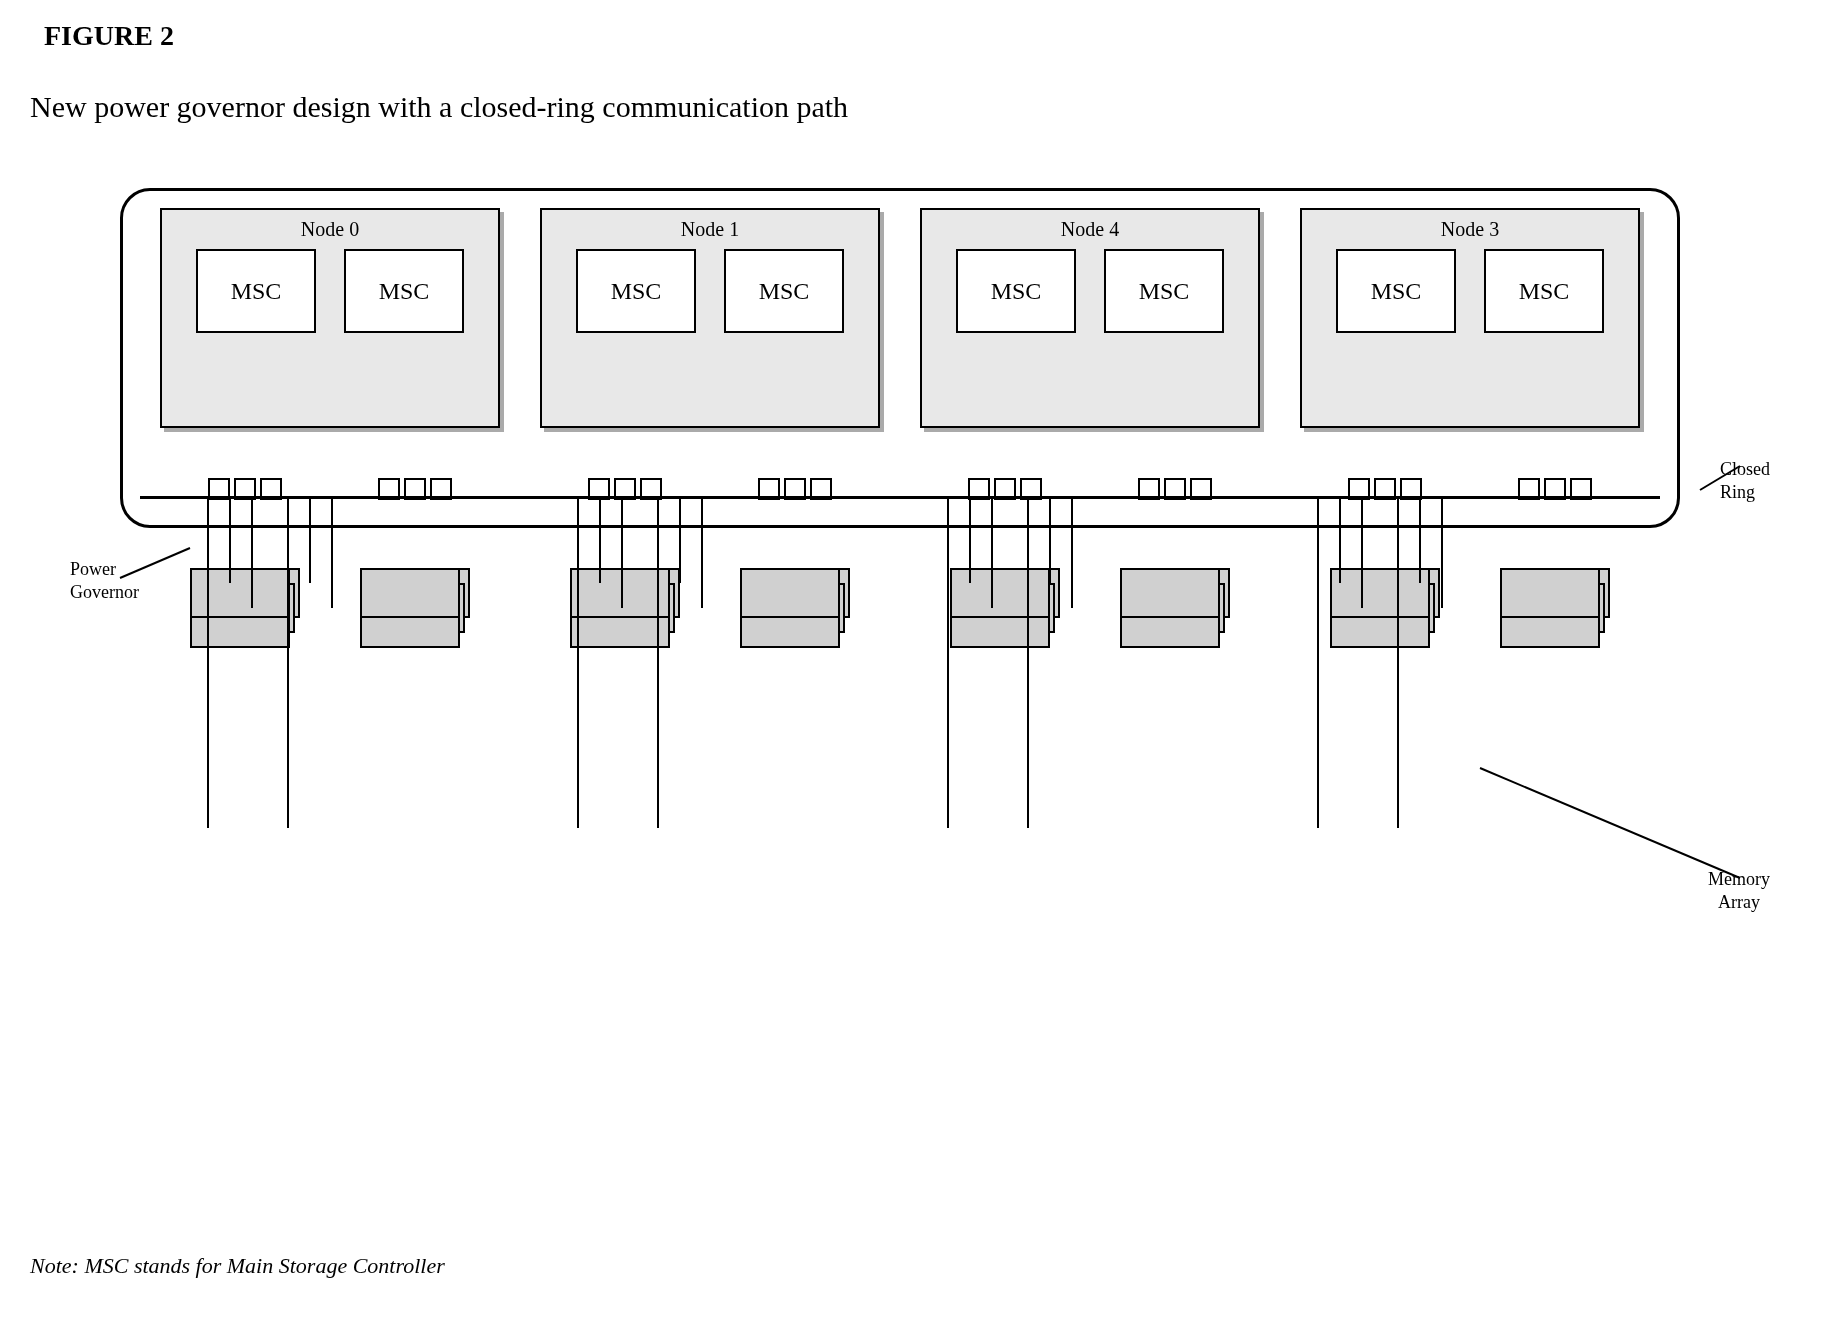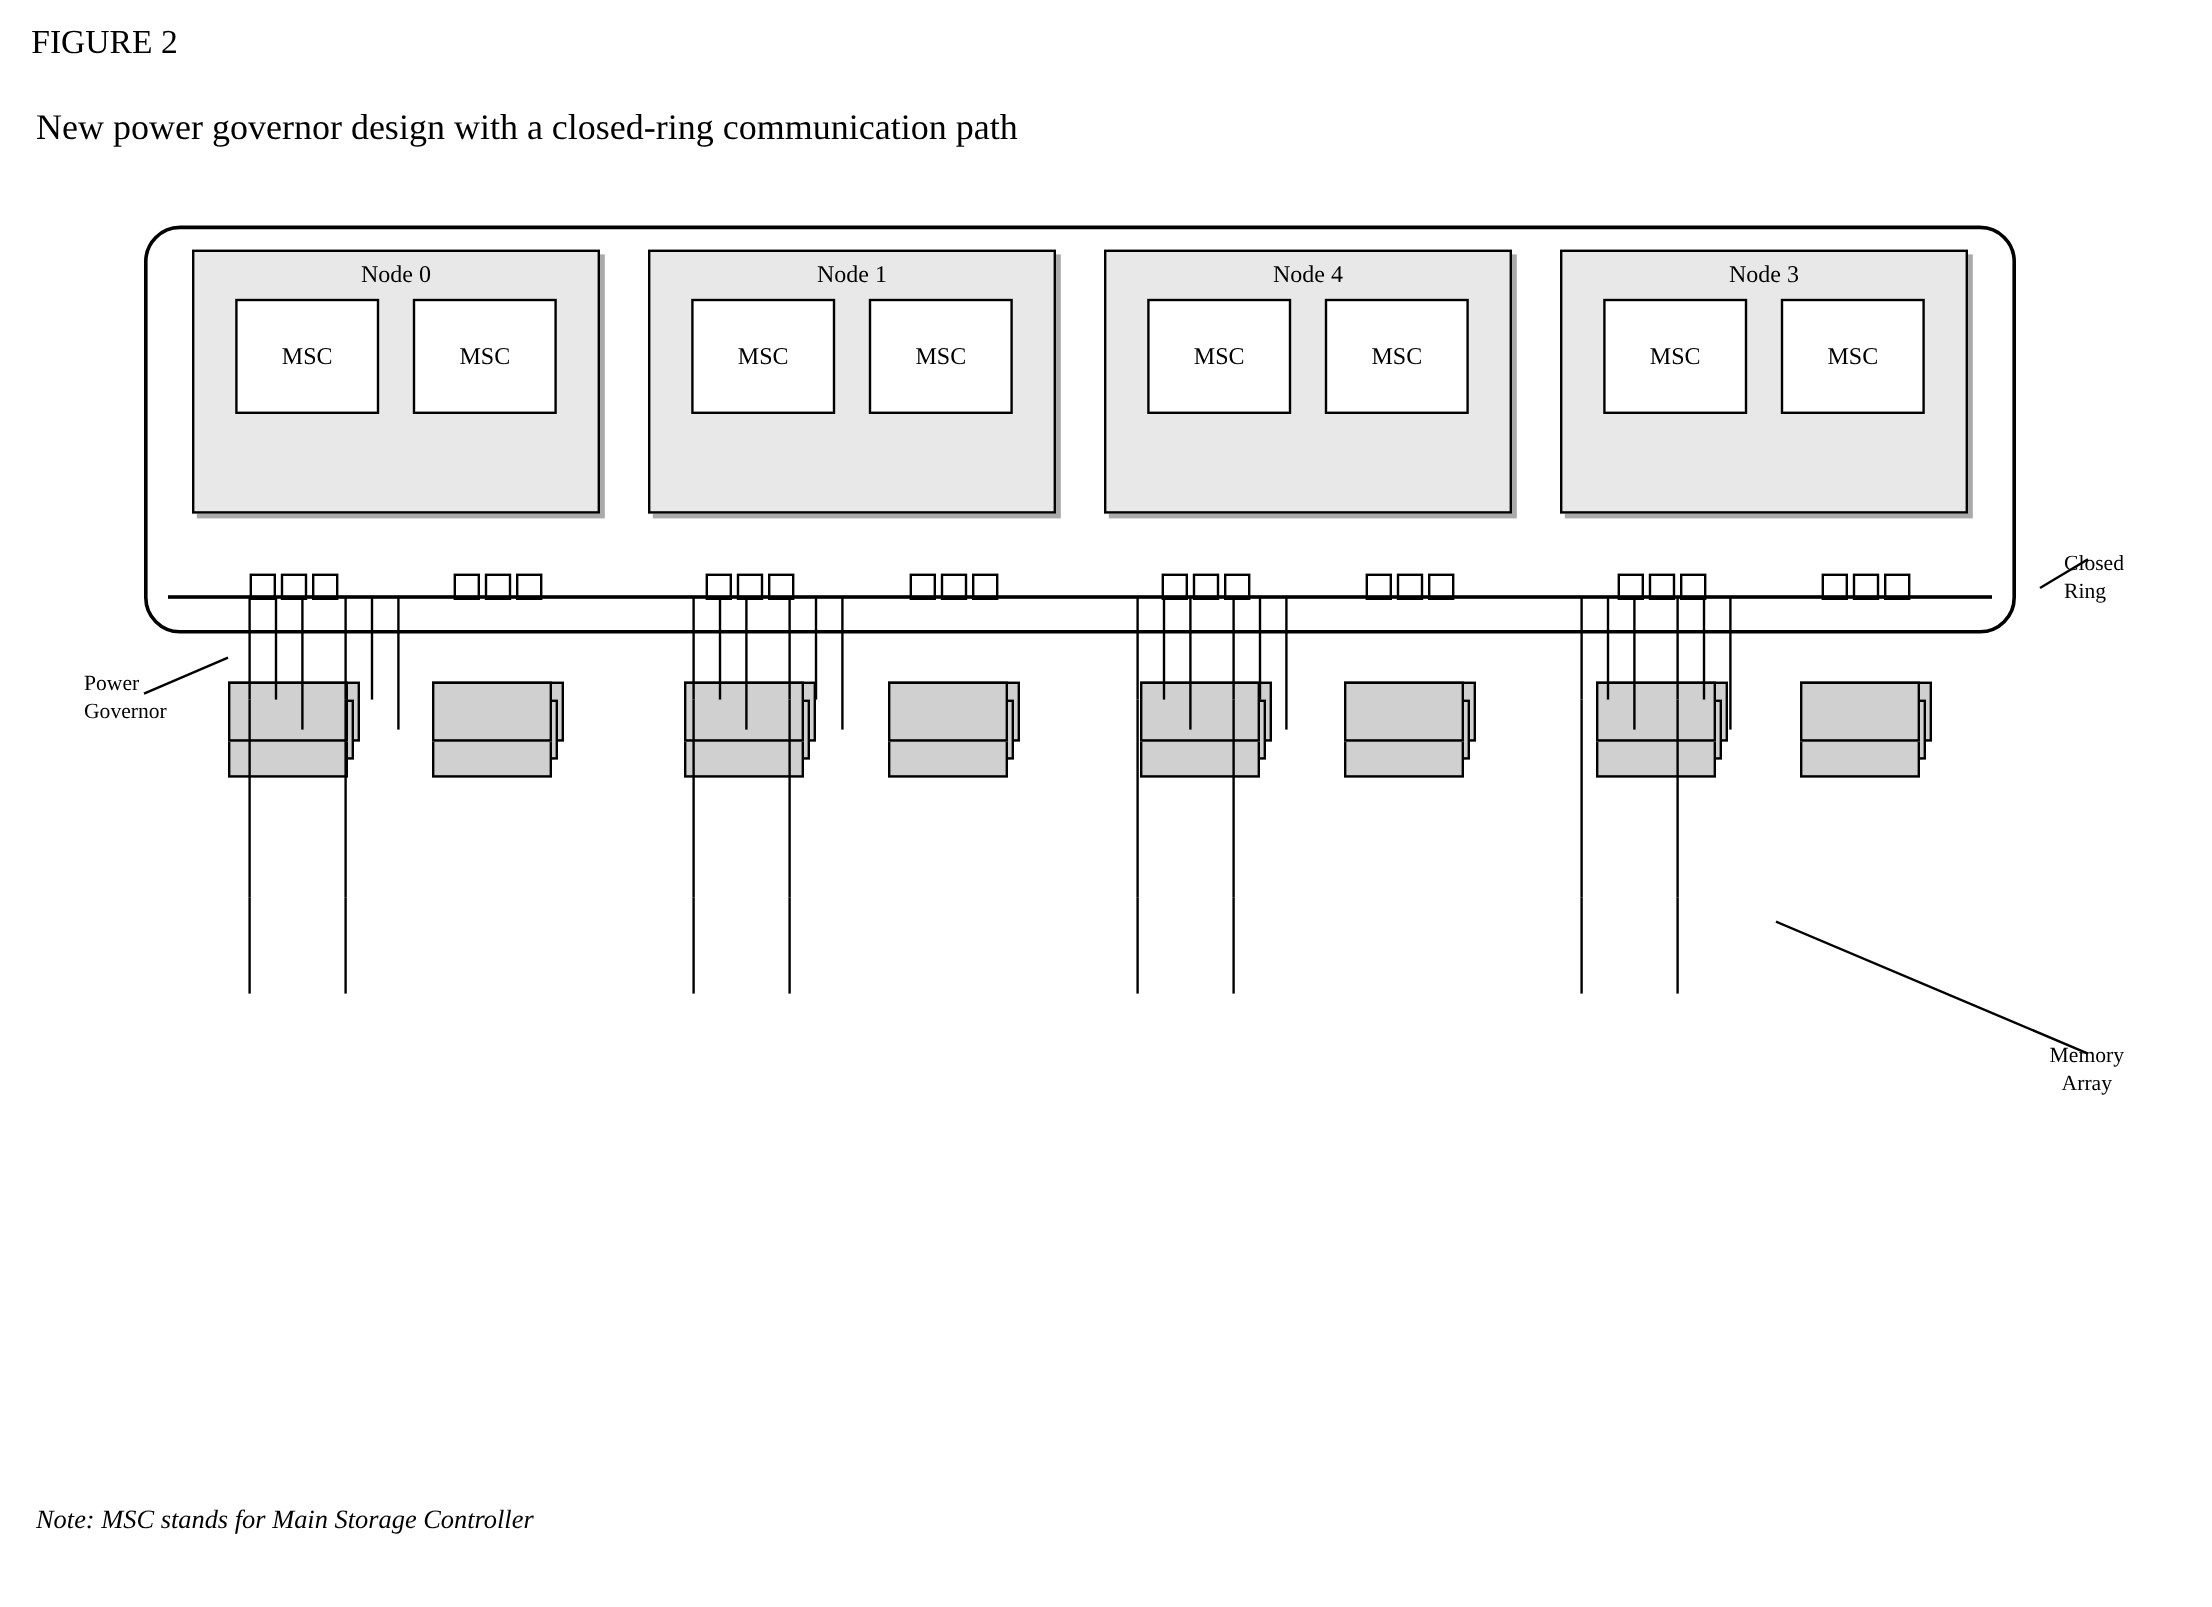--- a/index.html
+++ b/index.html
@@ -8,23 +8,23 @@
       font-family: 'Times New Roman', Times, serif;
       width: 1843px;
       height: 1339px;
       position: relative;
       overflow: hidden;
     }
 
     .page-title {
       position: absolute;
       top: 20px;
-      left: 26px;
+      left: 44px;
       font-size: 28px;
-      font-weight: normal;
+      font-weight: bold;
     }
 
     .subtitle {
       position: absolute;
       top: 90px;
       left: 30px;
       font-size: 30px;
       font-weight: normal;
     }
 
@@ -85,27 +85,27 @@
     }
 
     .msc-row {
       display: flex;
       justify-content: space-around;
       padding: 0 20px;
     }
 
     .msc-box {
       width: 120px;
-      height: 96px;
+      height: 84px;
       border: 2px solid #000;
       background: #fff;
       display: flex;
       align-items: center;
       justify-content: center;
-      font-size: 20px;
+      font-size: 24px;
       font-weight: normal;
     }
 
     
     .ports-row {
       position: absolute;
       top: 290px;
       left: 80px;
       width: 1520px;
       display: flex;

